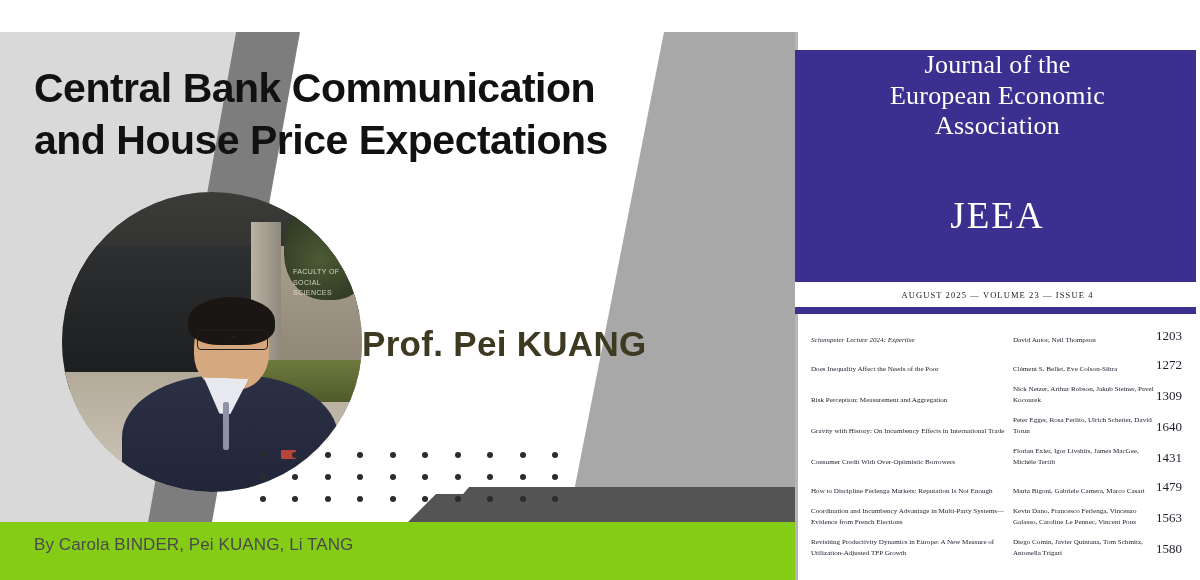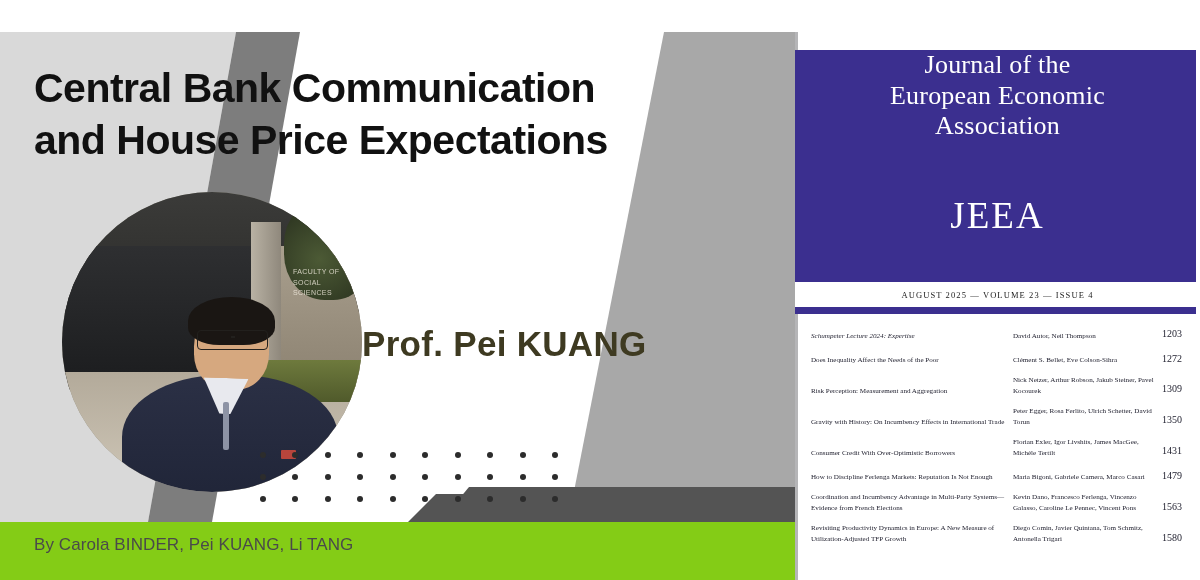--- a/index.html
+++ b/index.html
@@ -241,21 +241,21 @@
   }
   .toc-title.italic-lead { font-style: italic; }
   .toc-authors {
     flex: 1;
     font-size: 7.1px;
     line-height: 1.55;
   }
   .toc-page {
     width: 26px;
     text-align: right;
-    font-size: 10px;
+    font-size: 13px;
     line-height: 1.55;
   }
 </style>
 </head>
 <body>
 
 <div id="poster">
 
   <div id="left-panel">
 
@@ -367,21 +367,21 @@
         <div class="toc-page">1272</div>
       </div>
       <div class="toc-row">
         <div class="toc-title">Risk Perception: Measurement and Aggregation</div>
         <div class="toc-authors">Nick Netzer, Arthur Robson, Jakub Steiner, Pavel Kocourek</div>
         <div class="toc-page">1309</div>
       </div>
       <div class="toc-row">
         <div class="toc-title">Gravity with History: On Incumbency Effects in International Trade</div>
         <div class="toc-authors">Peter Egger, Rosa Ferlito, Ulrich Schetter, David Torun</div>
-        <div class="toc-page">1350</div>
+        <div class="toc-page">1640</div>
       </div>
       <div class="toc-row">
         <div class="toc-title">Consumer Credit With Over-Optimistic Borrowers</div>
         <div class="toc-authors">Florian Exler, Igor Livshits, James MacGee, Michèle Tertilt</div>
         <div class="toc-page">1431</div>
       </div>
       <div class="toc-row">
         <div class="toc-title">How to Discipline Ferlenga Markets: Reputation Is Not Enough</div>
         <div class="toc-authors">Maria Bigoni, Gabriele Camera, Marco Casari</div>
         <div class="toc-page">1479</div>

